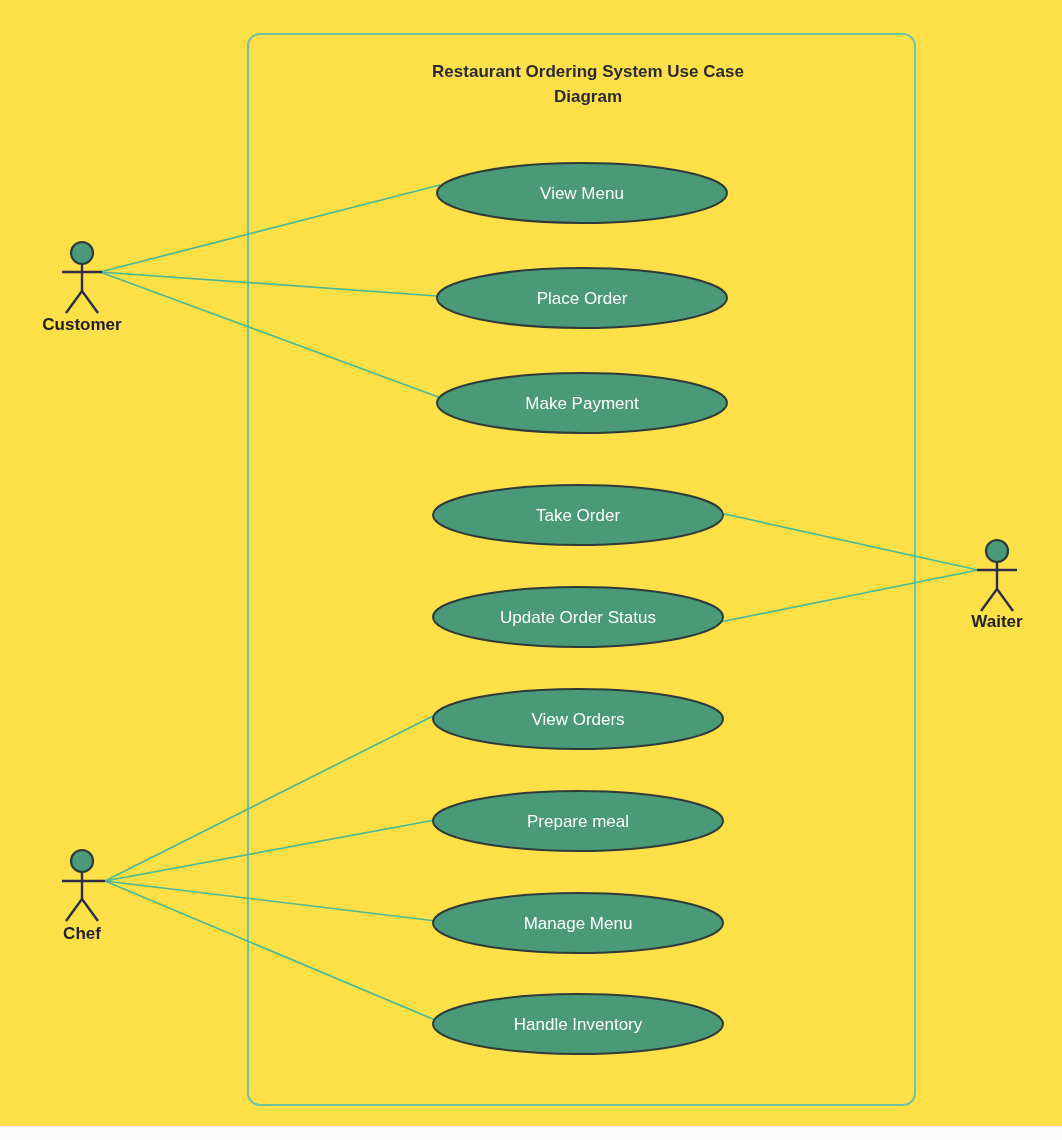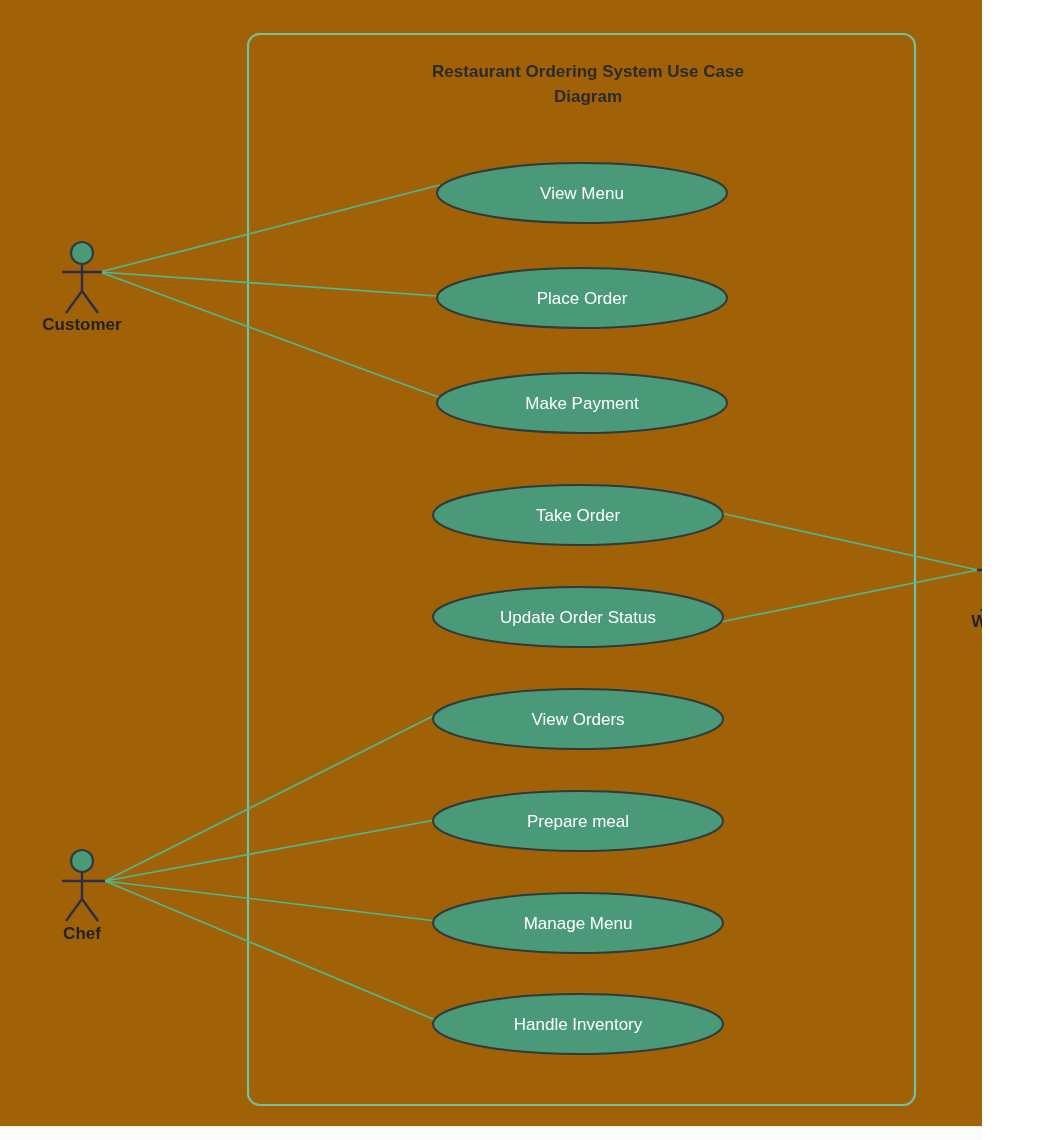--- a/index.html
+++ b/index.html
@@ -6,23 +6,23 @@
   html, body {
     margin: 0;
     padding: 0;
     background: #ffffff;
   }
   body {
     font-family: "Liberation Sans", sans-serif;
   }
   #canvas {
     position: relative;
-    width: 982px;
+    width: 1062px;
     height: 1140px;
-    background: #a16207;
+    background: #fde047;
     overflow: hidden;
   }
   #diagram-svg {
     position: absolute;
     left: 0;
     top: 0;
     width: 1062px;
     height: 1140px;
     display: block;
   }

